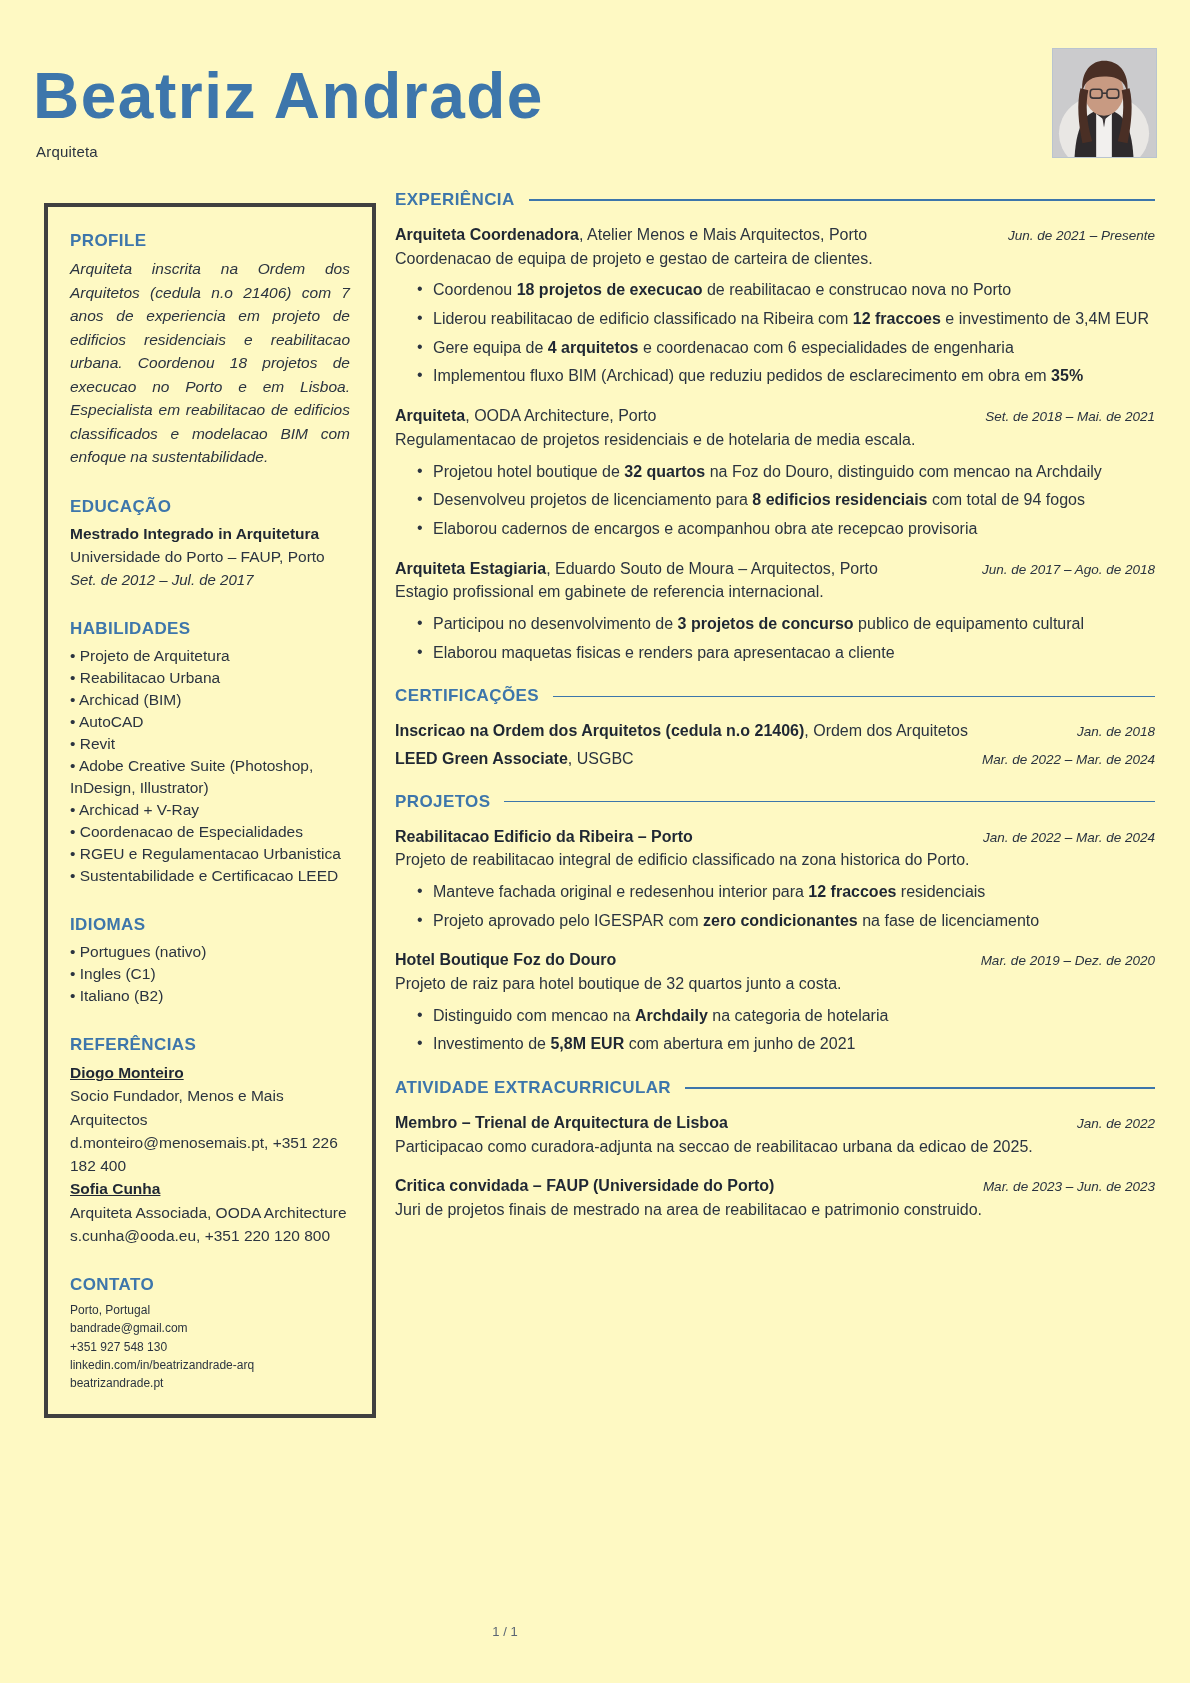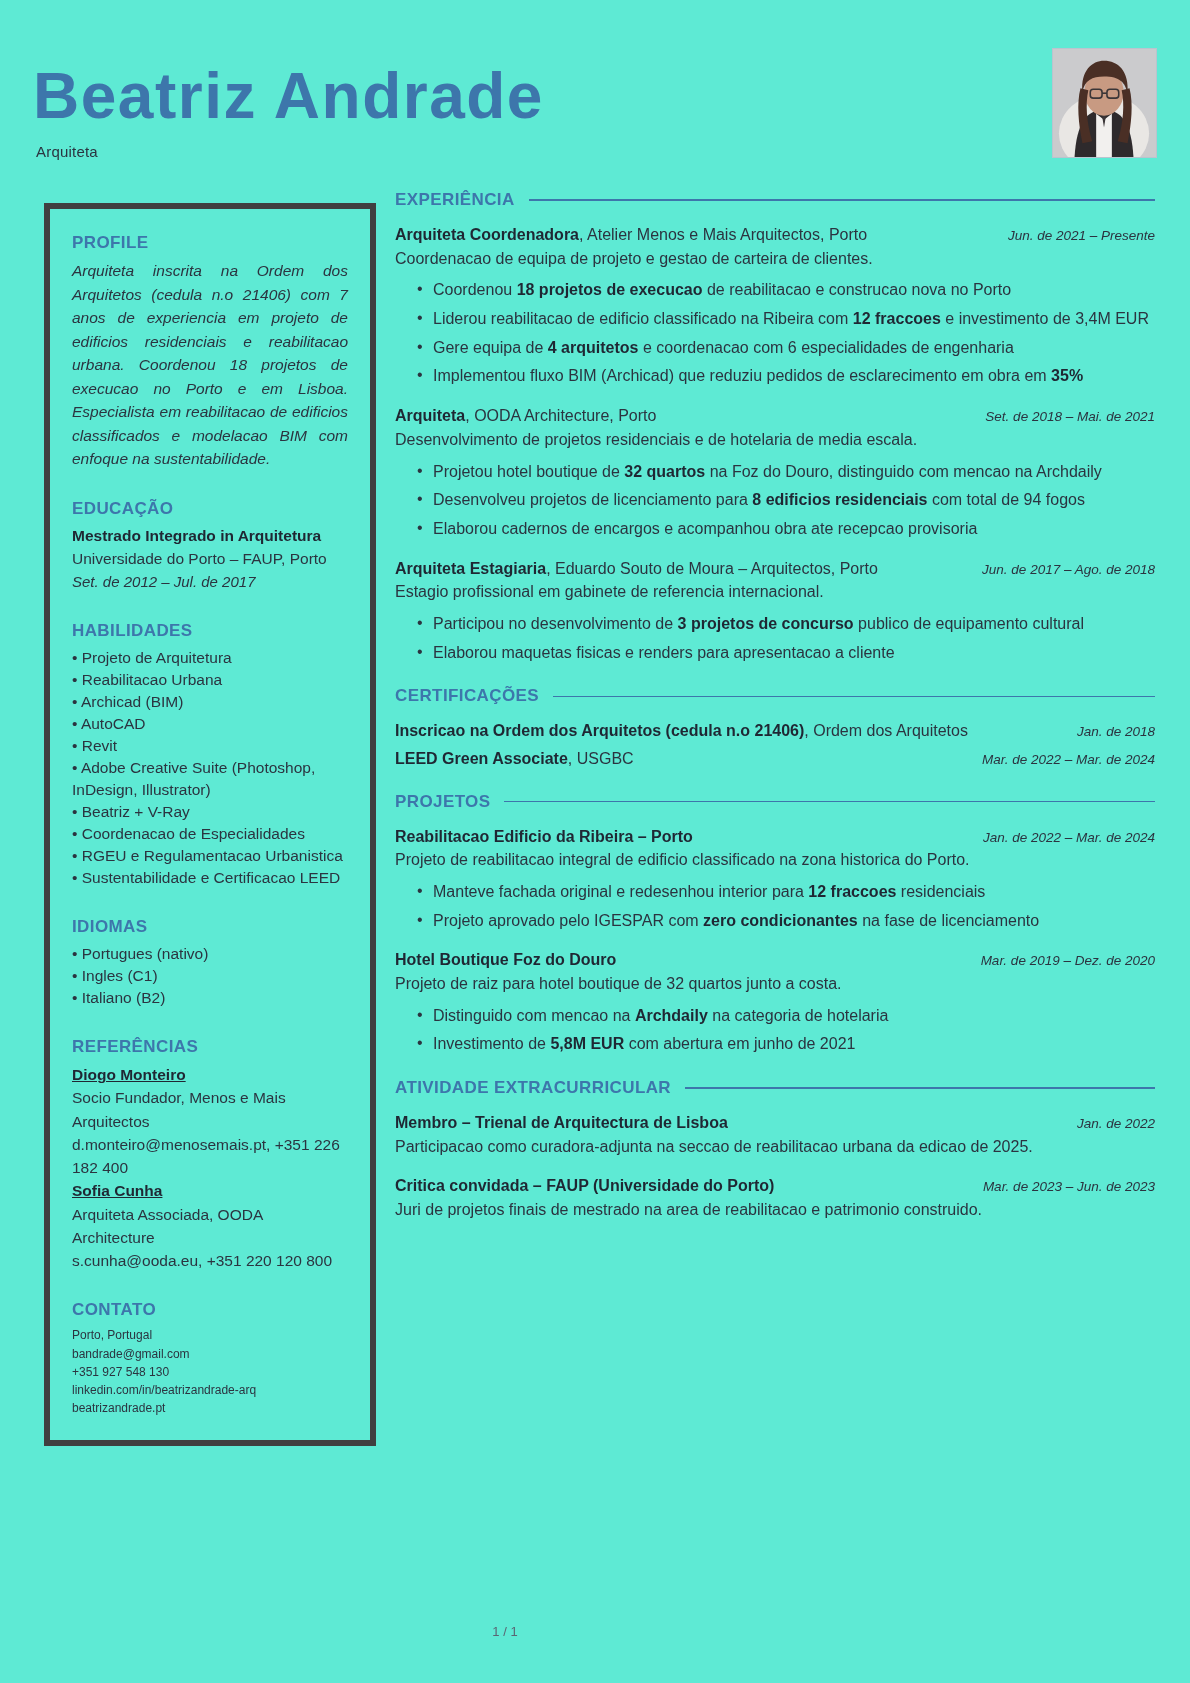--- a/index.html
+++ b/index.html
@@ -8,21 +8,21 @@
     width: 1190px;
     height: 1683px;
     background: #ffffff;
     font-family: "Liberation Sans", sans-serif;
   }
 
   .page {
     position: relative;
     width: 1190px;
     height: 1683px;
-    background: #5eead4;
+    background: #fef9c3;
     overflow: hidden;
   }
 
   
   .header {
     position: absolute;
     left: 0; top: 0;
     width: 1190px;
     height: 185px;
   }
@@ -60,21 +60,21 @@
   }
   .photo svg { display: block; width: 100%; height: 100%; }
 
   
   .sidebar {
     position: absolute;
     left: 44px;
     top: 203px;
     width: 332px;
     min-height: 1190px;
-    border: 6px solid #404040;
+    border: 4px solid #404040;
     padding: 24px 22px 22px 22px;
   }
 
   .main {
     position: absolute;
     left: 395px;
     top: 190px;
     width: 760px;
   }
 
@@ -271,21 +271,21 @@
 
     <section class="block">
       <div class="side-head">HABILIDADES</div>
       <ul class="side-list">
           <li>• Projeto de Arquitetura</li>
           <li>• Reabilitacao Urbana</li>
           <li>• Archicad (BIM)</li>
           <li>• AutoCAD</li>
           <li>• Revit</li>
           <li>• Adobe Creative Suite (Photoshop, InDesign, Illustrator)</li>
-          <li>• Beatriz + V-Ray</li>
+          <li>• Archicad + V-Ray</li>
           <li>• Coordenacao de Especialidades</li>
           <li>• RGEU e Regulamentacao Urbanistica</li>
           <li>• Sustentabilidade e Certificacao LEED</li>
         </ul>
     </section>
 
     <section class="block">
       <div class="side-head">IDIOMAS</div>
       <ul class="side-list">
           <li>• Portugues (nativo)</li>
@@ -338,21 +338,21 @@
               <li>Liderou reabilitacao de edificio classificado na Ribeira com <b>12 fraccoes</b> e investimento de 3,4M EUR</li>
               <li>Gere equipa de <b>4 arquitetos</b> e coordenacao com 6 especialidades de engenharia</li>
               <li>Implementou fluxo BIM (Archicad) que reduziu pedidos de esclarecimento em obra em <b>35%</b></li>
             </ul>
           </div>
           <div class="entry">
             <div class="entry-head">
               <div class="entry-title"><b>Arquiteta</b>, OODA Architecture, Porto</div>
               <div class="entry-date">Set. de 2018 – Mai. de 2021</div>
             </div>
-            <div class="entry-desc">Desenvolvimento de projetos residenciais e de hotelaria de media escala.</div>
+            <div class="entry-desc">Regulamentacao de projetos residenciais e de hotelaria de media escala.</div>
             <ul class="bullets">
               <li>Projetou hotel boutique de <b>32 quartos</b> na Foz do Douro, distinguido com mencao na Archdaily</li>
               <li>Desenvolveu projetos de licenciamento para <b>8 edificios residenciais</b> com total de 94 fogos</li>
               <li>Elaborou cadernos de encargos e acompanhou obra ate recepcao provisoria</li>
             </ul>
           </div>
           <div class="entry">
             <div class="entry-head">
               <div class="entry-title"><b>Arquiteta Estagiaria</b>, Eduardo Souto de Moura – Arquitectos, Porto</div>
               <div class="entry-date">Jun. de 2017 – Ago. de 2018</div>

